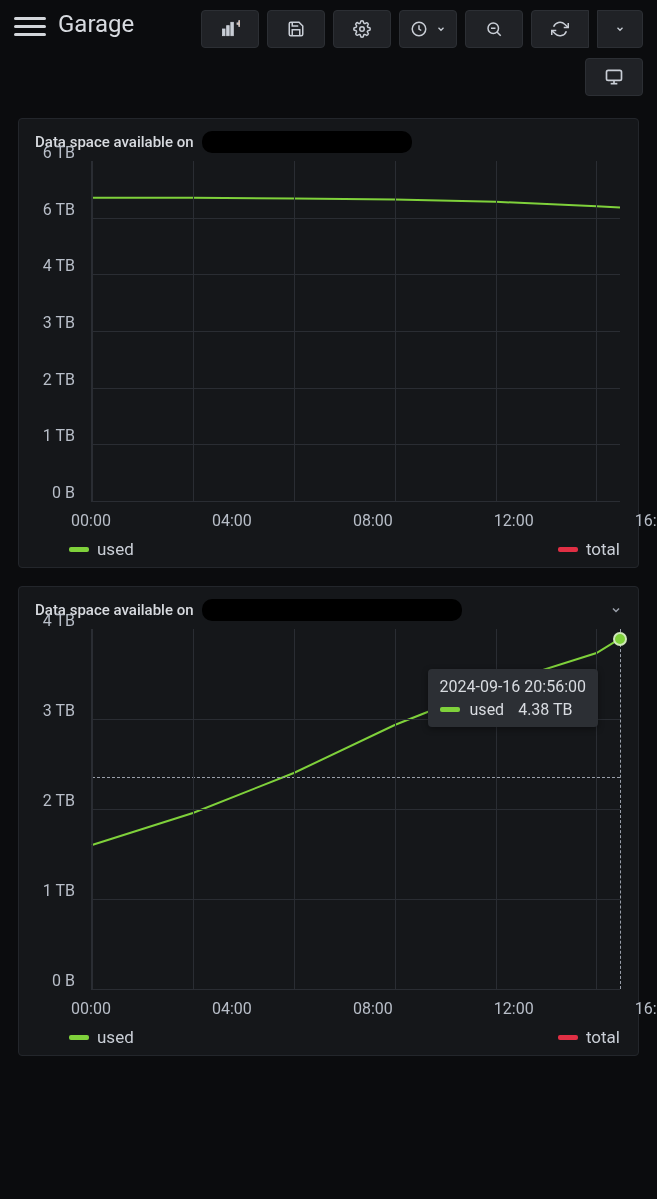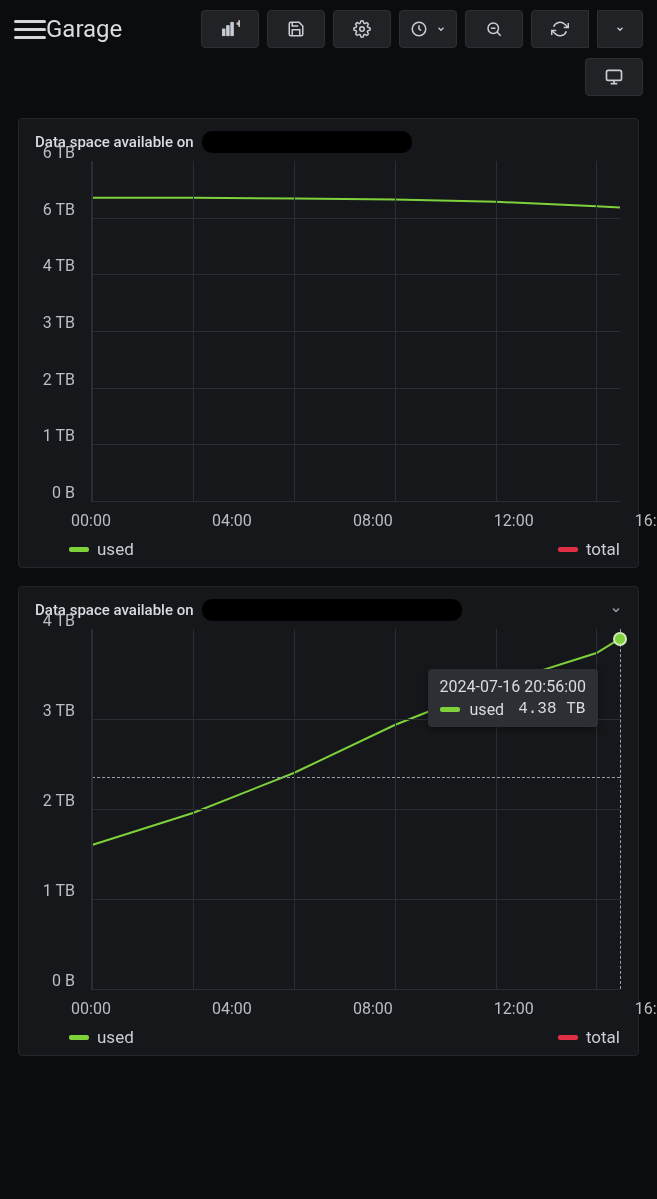--- a/index.html
+++ b/index.html
@@ -5,22 +5,22 @@
   html, body {
     margin: 0;
     padding: 0;
     background: #0b0c0e;
     color: #c9ced6;
     font-family: -apple-system, BlinkMacSystemFont, "Segoe UI", Roboto, Helvetica, Arial, sans-serif;
     width: 657px;
   }
   .topbar {
     display: flex;
-    align-items: center;
     padding: 10px 14px 4px 14px;
+    gap: 12px;
   }
   .hamburger {
     width: 32px; height: 32px;
     display:flex; flex-direction:column; justify-content:center; gap:5px;
     cursor:pointer;
   }
   .hamburger div { height:3px; background:#d3d6db; border-radius:2px; }
   .title {
     font-size: 24px;
     font-weight: 400;
@@ -259,25 +259,25 @@
       <div class="plot" id="plot-1" style="height:360px;">
         <div class="line">
             <svg id="svg-1" preserveAspectRatio="none" viewBox="0 0 528 360">
               <path d="M0.0 216.0 L100.9 184.0 L201.8 144.0 L302.7 96.0 L403.6 56.0 L504.5 24.0 L528.0 9.6 " fill="none" stroke="#7fd13b" stroke-width="2"></path>
             </svg>
           </div>
         <div class="crosshair-v" id="cross-v" style="left: 528px;"></div>
         <div class="crosshair-h" id="cross-h" style="top: 148px;"></div>
         <div class="cursor-dot" id="cursor-dot" style="left: 528px; top: 9.6px;"></div>
         <div class="tooltip" id="tooltip" style="right: 22px; top: 39.6px;">
-          <div>2024-07-16 20:56:00</div>
+          <div>2024-09-16 20:56:00</div>
           <div class="trow">
             <span class="swatch" style="background:#7fd13b"></span>
             <span>used</span>
-            <span style="margin-left:4px;font-family:Liberation Mono, monospace;">4.38 TB</span>
+            <span style="margin-left:4px;">4.38 TB</span>
           </div>
         </div>
       <div class="grid-h" style="top: 90px;"></div>
           <div class="grid-h" style="top: 180px;"></div>
           <div class="grid-h" style="top: 270px;"></div>
           <div class="grid-v" style="left: 0%;"></div>
           <div class="grid-v" style="left: 19.1083%;"></div>
           <div class="grid-v" style="left: 38.2166%;"></div>
           <div class="grid-v" style="left: 57.3248%;"></div>
           <div class="grid-v" style="left: 76.4331%;"></div>

